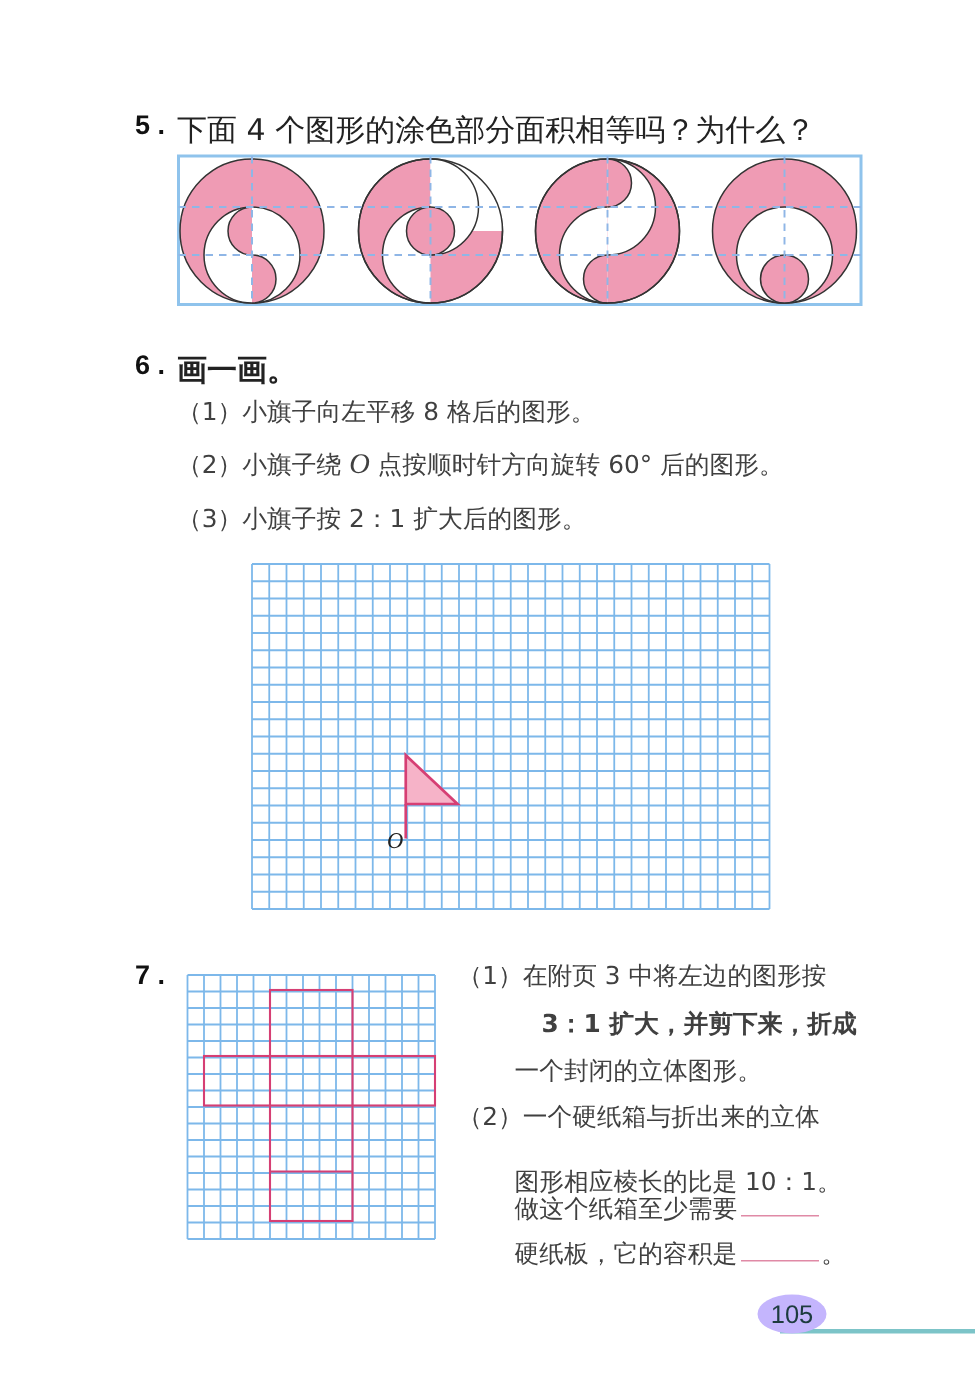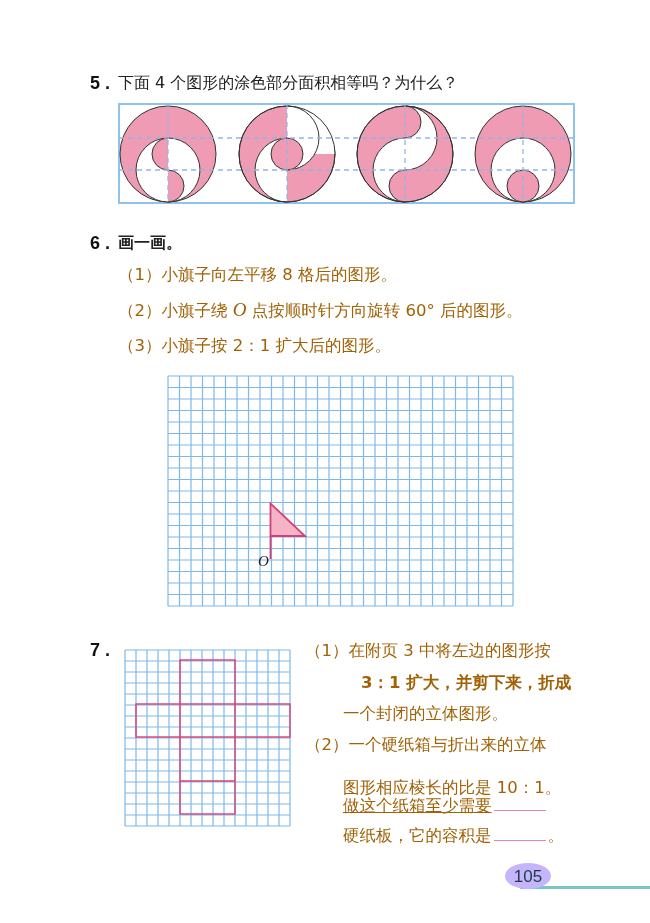--- a/index.html
+++ b/index.html
@@ -1,21 +1,21 @@
 <!DOCTYPE html>
 <html><head>
 <meta charset="utf-8">
 <style>
   html,body{margin:0;padding:0;}
   body{width:650px;height:923px;background:#ffffff;position:relative;overflow:hidden;
        font-family:"DejaVu Sans","Liberation Sans",sans-serif;color:#222;}
   .abs{position:absolute;}
   .qnum{font-family:"Liberation Sans",sans-serif;font-weight:bold;font-size:18px;color:#111;}
-  .qtext{font-size:16px;color:#222;white-space:nowrap;}
-  .line{font-size:16.5px;color:#a16207;white-space:nowrap;}
+  .qtext{font-size:20px;color:#222;white-space:nowrap;}
+  .line{font-size:16.5px;color:#404040;white-space:nowrap;}
   .it{font-family:"Liberation Serif",serif;font-style:italic;font-size:19px;}
   .blank{display:inline-block;width:52px;border-bottom:1.5px solid #e08aa6;height:14px;vertical-align:baseline;margin:0 2px;}
   svg{display:block;}
   .pagenum{left:505px;top:863px;width:46px;height:26px;border-radius:50%;background:#c4b5fd;
            text-align:center;line-height:27px;font-family:"Liberation Sans",sans-serif;font-size:17px;color:#1d3b3f;}
   .pageline{left:520px;top:886px;width:130px;height:3px;background:#7cc4c8;}
 </style>
 </head>
 <body>
 
@@ -207,21 +207,21 @@
 <div class="abs line" style="left:305px;top:640px;text-align:right;">
   <span>（1）</span><span>在附页 3 中将左边的图形按</span>
 </div>
 <div class="abs line" style="left:361px;top:672px;font-weight:bold;">3：1 扩大，并剪下来，折成</div>
 <div class="abs line" style="left:343px;top:703px;">一个封闭的立体图形。</div>
 
 <div class="abs line" style="left:305px;top:734px;">
   <span>（2）</span><span>一个硬纸箱与折出来的立体</span>
 </div>
 <div class="abs line" style="left:343px;top:777px;">图形相应棱长的比是 10：1。</div>
-<div class="abs line" style="left:343px;top:795px;text-decoration:underline;">
+<div class="abs line" style="left:343px;top:795px;">
   <span>做这个纸箱至少需要</span><span class="blank"></span>
 </div>
 <div class="abs line" style="left:343px;top:825px;">
   <span>硬纸板，它的容积是</span><span class="blank"></span><span>。</span>
 </div>
 
 <div class="abs pageline"></div>
 <div class="abs pagenum">105</div>
 
 </body></html>

